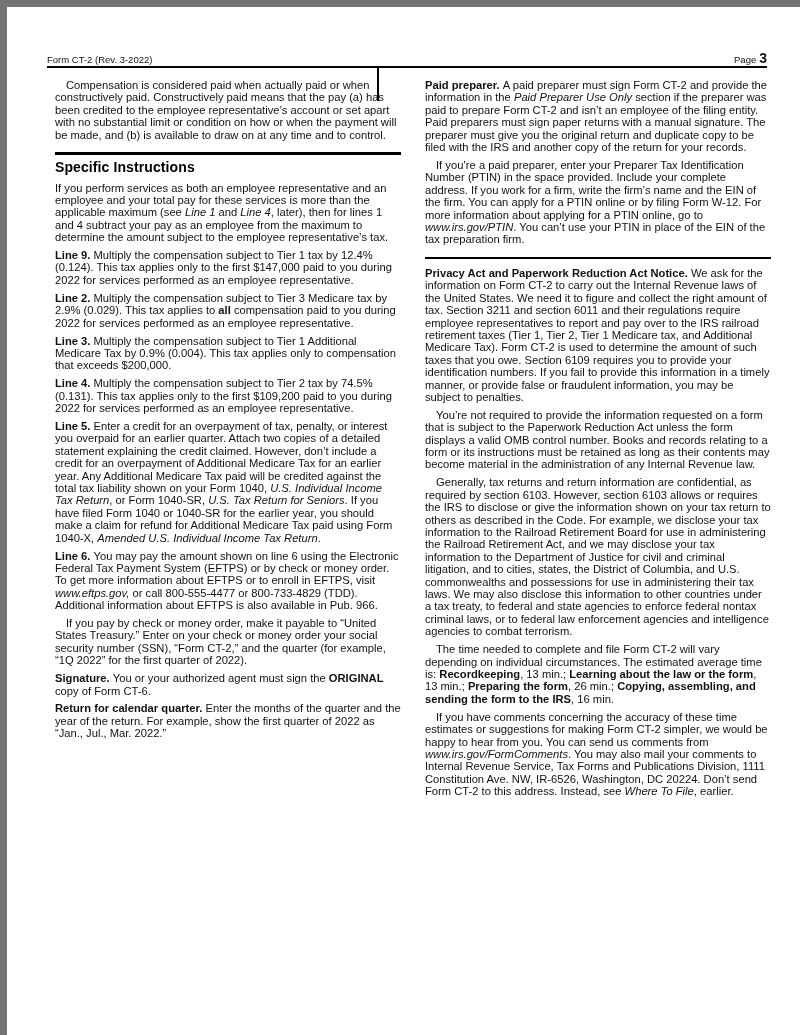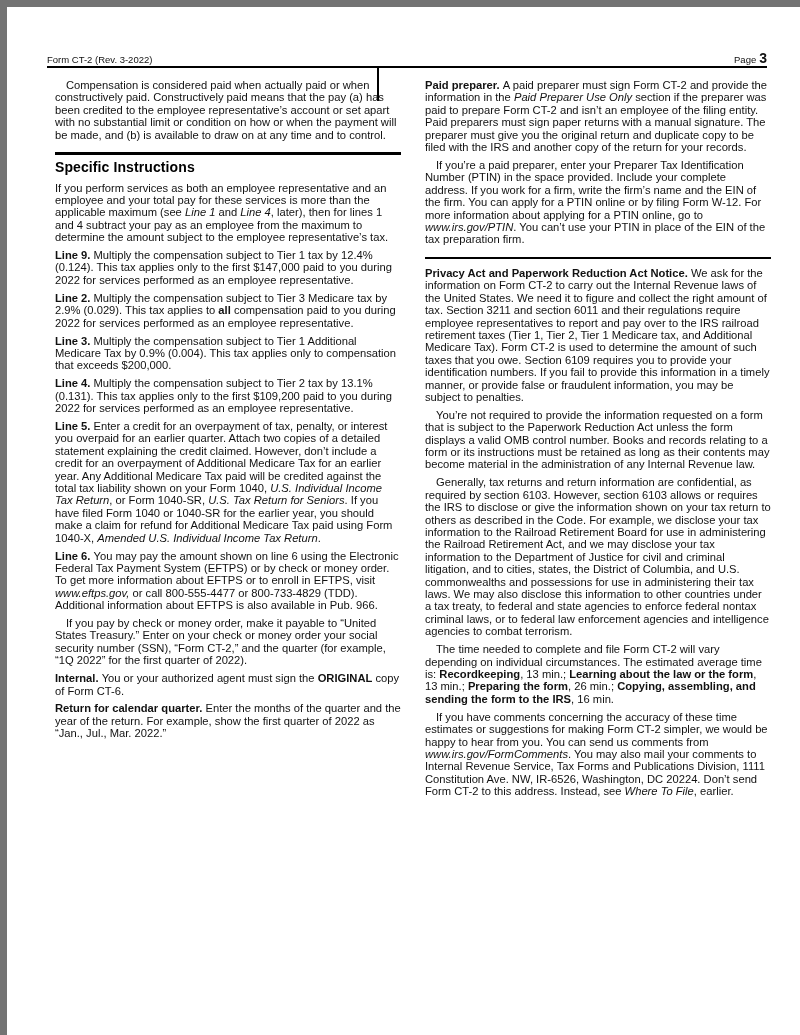--- a/index.html
+++ b/index.html
@@ -101,25 +101,25 @@
   <div class="colgap-tick"></div>
   <div class="cols">
     <div class="col">
         <p class="para indent"><span>Compensation is considered paid when actually paid or when constructively paid. Constructively paid means that the pay (a) has been credited to the employee representative’s account or set apart with no substantial limit or condition on how or when the payment will be made, and (b) is available to draw on at any time and to control.</span></p>
         <div class="rule"></div>
         <div class="sec-title">Specific Instructions</div>
         <p class="para"><span>If you perform services as both an employee representative and an employee and your total pay for these services is more than the applicable maximum (see </span><span class="i">Line 1</span><span> and </span><span class="i">Line 4</span><span>, later), then for lines 1 and 4 subtract your pay as an employee from the maximum to determine the amount subject to the employee representative’s tax.</span></p>
         <p class="para"><span class="b">Line 9. </span><span>Multiply the compensation subject to Tier 1 tax by 12.4% (0.124). This tax applies only to the first $147,000 paid to you during 2022 for services performed as an employee representative.</span></p>
         <p class="para"><span class="b">Line 2. </span><span>Multiply the compensation subject to Tier 3 Medicare tax by 2.9% (0.029). This tax applies to </span><span class="b">all</span><span> compensation paid to you during 2022 for services performed as an employee representative.</span></p>
         <p class="para"><span class="b">Line 3. </span><span>Multiply the compensation subject to Tier 1 Additional Medicare Tax by 0.9% (0.004). This tax applies only to compensation that exceeds $200,000.</span></p>
-        <p class="para"><span class="b">Line 4. </span><span>Multiply the compensation subject to Tier 2 tax by 13.1% (0.131). This tax applies only to the first $109,200 paid to you during 2022 for services performed as an employee representative.</span></p>
+        <p class="para"><span class="b">Line 4. </span><span>Multiply the compensation subject to Tier 2 tax by 74.5% (0.131). This tax applies only to the first $109,200 paid to you during 2022 for services performed as an employee representative.</span></p>
         <p class="para"><span class="b">Line 5. </span><span>Enter a credit for an overpayment of tax, penalty, or interest you overpaid for an earlier quarter. Attach two copies of a detailed statement explaining the credit claimed. However, don’t include a credit for an overpayment of Additional Medicare Tax for an earlier year. Any Additional Medicare Tax paid will be credited against the total tax liability shown on your Form 1040, </span><span class="i">U.S. Individual Income Tax Return</span><span>, or Form 1040-SR, </span><span class="i">U.S. Tax Return for Seniors</span><span>. If you have filed Form 1040 or 1040-SR for the earlier year, you should make a claim for refund for Additional Medicare Tax paid using Form 1040-X, </span><span class="i">Amended U.S. Individual Income Tax Return</span><span>.</span></p>
         <p class="para"><span class="b">Line 6. </span><span>You may pay the amount shown on line 6 using the Electronic Federal Tax Payment System (EFTPS) or by check or money order. To get more information about EFTPS or to enroll in EFTPS, visit </span><span class="i">www.eftps.gov,</span><span> or call 800-555-4477 or 800-733-4829 (TDD). Additional information about EFTPS is also available in Pub. 966.</span></p>
         <p class="para indent"><span>If you pay by check or money order, make it payable to “United States Treasury.” Enter on your check or money order your social security number (SSN), “Form CT-2,” and the quarter (for example, “1Q 2022” for the first quarter of 2022).</span></p>
-        <p class="para"><span class="b">Internal. </span><span>You or your authorized agent must sign the </span><span class="b">ORIGINAL</span><span> copy of Form CT-6.</span></p>
+        <p class="para"><span class="b">Signature. </span><span>You or your authorized agent must sign the </span><span class="b">ORIGINAL</span><span> copy of Form CT-6.</span></p>
         <p class="para"><span class="b">Return for calendar quarter. </span><span>Enter the months of the quarter and the year of the return. For example, show the first quarter of 2022 as “Jan., Jul., Mar. 2022.”</span></p>
       </div>
     <div class="col">
         <p class="para"><span class="b">Paid preparer. </span><span>A paid preparer must sign Form CT-2 and provide the information in the </span><span class="i">Paid Preparer Use Only</span><span> section if the preparer was paid to prepare Form CT-2 and isn’t an employee of the filing entity. Paid preparers must sign paper returns with a manual signature. The preparer must give you the original return and duplicate copy to be filed with the IRS and another copy of the return for your records.</span></p>
         <p class="para indent"><span>If you’re a paid preparer, enter your Preparer Tax Identification Number (PTIN) in the space provided. Include your complete address. If you work for a firm, write the firm’s name and the EIN of the firm. You can apply for a PTIN online or by filing Form W-12. For more information about applying for a PTIN online, go to </span><span class="i">www.irs.gov/PTIN</span><span>. You can’t use your PTIN in place of the EIN of the tax preparation firm.</span></p>
         <div class="rule"></div>
         <p class="para"><span class="b">Privacy Act and Paperwork Reduction Act Notice. </span><span>We ask for the information on Form CT-2 to carry out the Internal Revenue laws of the United States. We need it to figure and collect the right amount of tax. Section 3211 and section 6011 and their regulations require employee representatives to report and pay over to the IRS railroad retirement taxes (Tier 1, Tier 2, Tier 1 Medicare tax, and Additional Medicare Tax). Form CT-2 is used to determine the amount of such taxes that you owe. Section 6109 requires you to provide your identification numbers. If you fail to provide this information in a timely manner, or provide false or fraudulent information, you may be subject to penalties.</span></p>
         <p class="para indent"><span>You’re not required to provide the information requested on a form that is subject to the Paperwork Reduction Act unless the form displays a valid OMB control number. Books and records relating to a form or its instructions must be retained as long as their contents may become material in the administration of any Internal Revenue law.</span></p>
         <p class="para indent"><span>Generally, tax returns and return information are confidential, as required by section 6103. However, section 6103 allows or requires the IRS to disclose or give the information shown on your tax return to others as described in the Code. For example, we disclose your tax information to the Railroad Retirement Board for use in administering the Railroad Retirement Act, and we may disclose your tax information to the Department of Justice for civil and criminal litigation, and to cities, states, the District of Columbia, and U.S. commonwealths and possessions for use in administering their tax laws. We may also disclose this information to other countries under a tax treaty, to federal and state agencies to enforce federal nontax criminal laws, or to federal law enforcement agencies and intelligence agencies to combat terrorism.</span></p>
         <p class="para indent"><span>The time needed to complete and file Form CT-2 will vary depending on individual circumstances. The estimated average time is: </span><span class="b">Recordkeeping</span><span>, 13 min.; </span><span class="b">Learning about the law or the form</span><span>, 13 min.; </span><span class="b">Preparing the form</span><span>, 26 min.; </span><span class="b">Copying, assembling, and sending the form to the IRS</span><span>, 16 min.</span></p>

